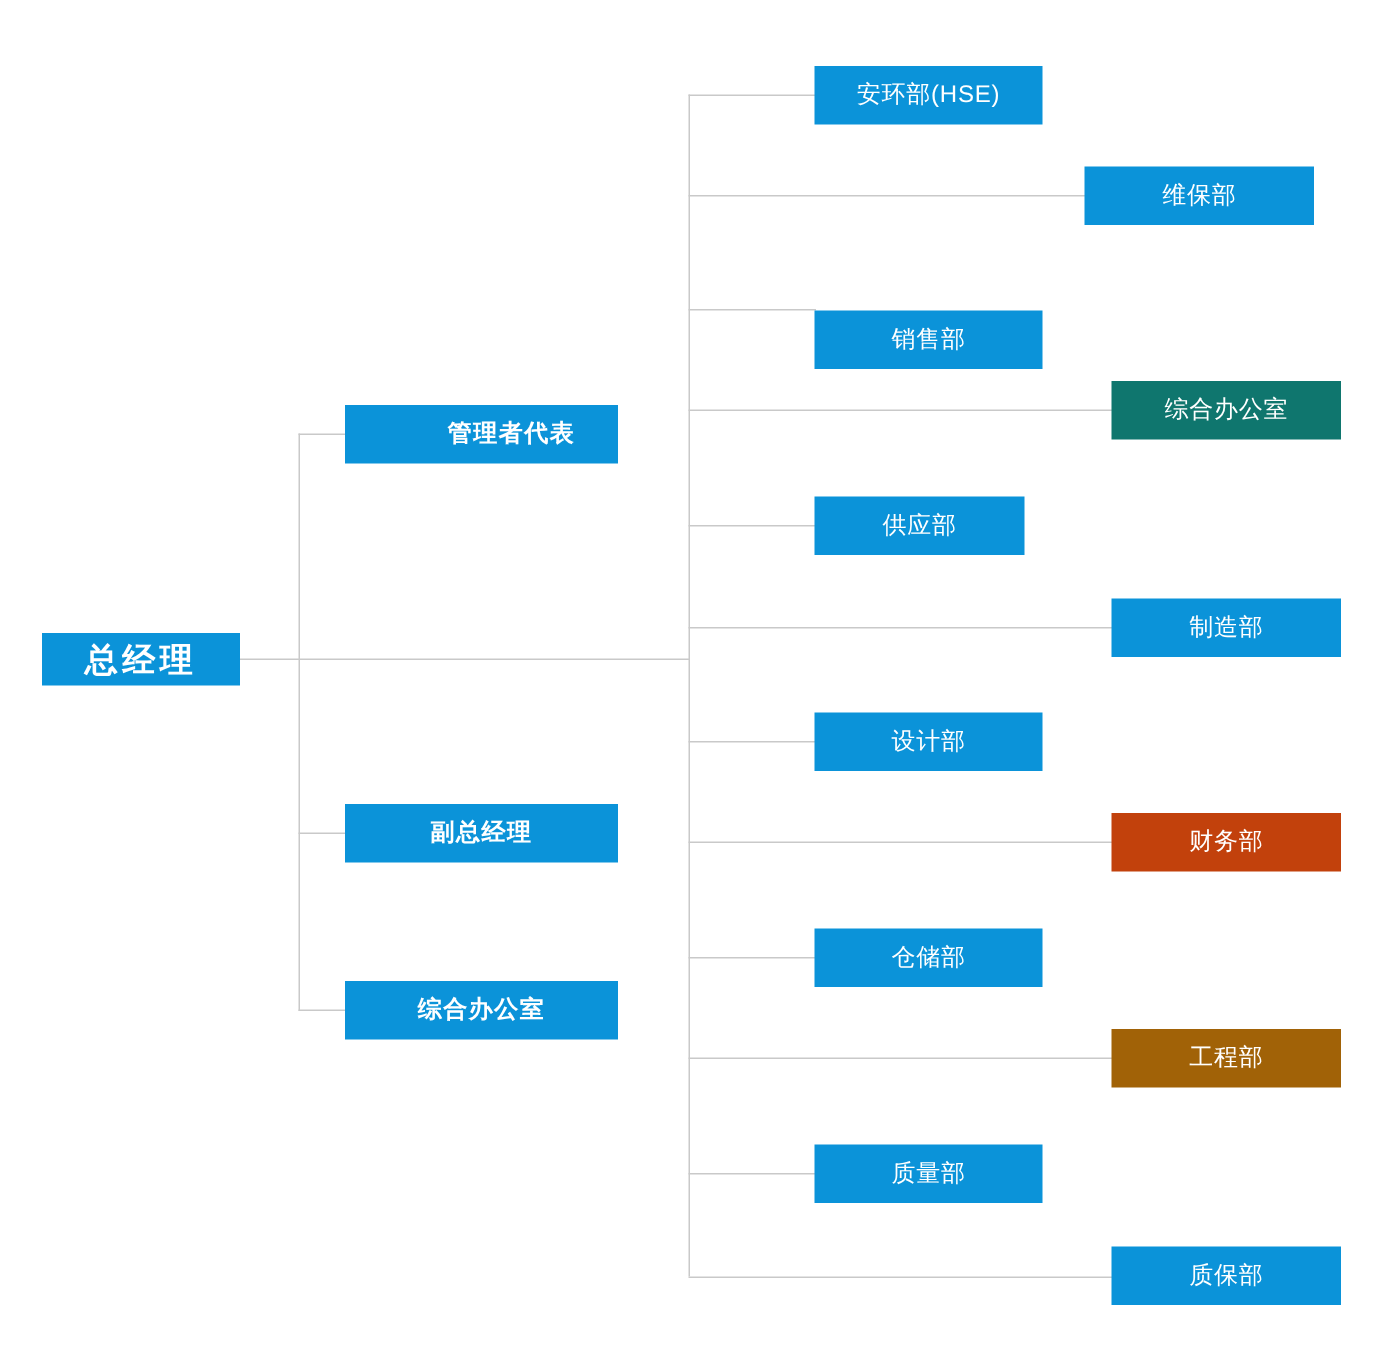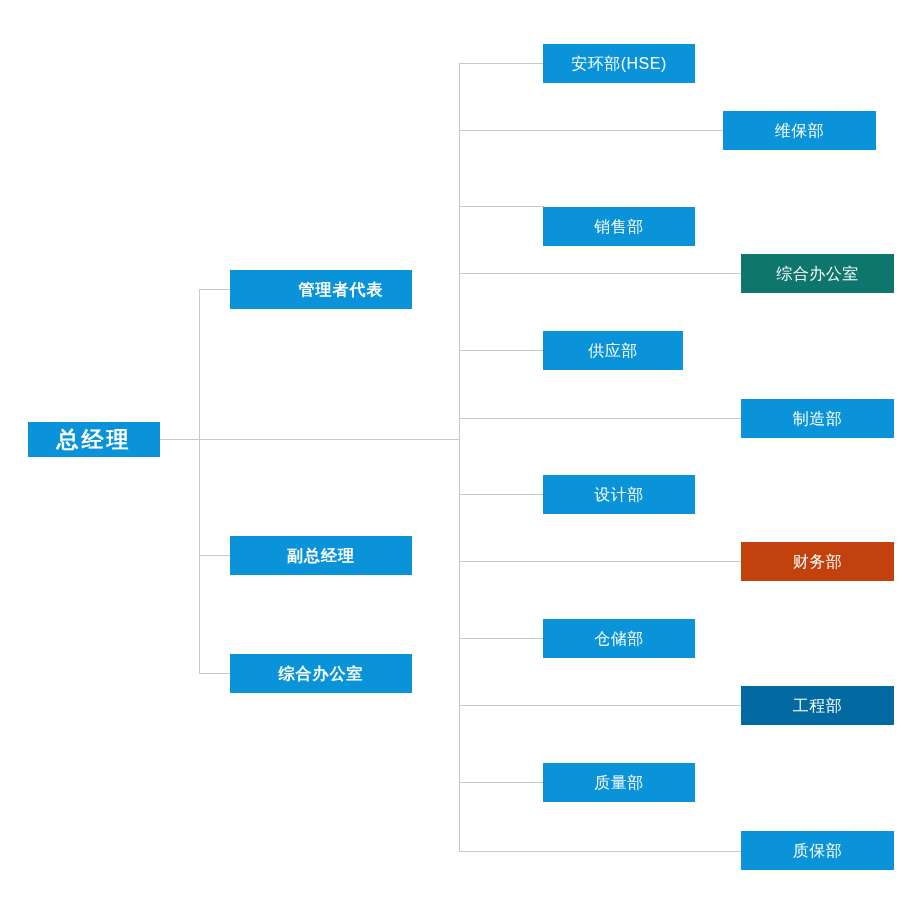--- a/index.html
+++ b/index.html
@@ -82,17 +82,17 @@
       <div class="node level2" style="left: 230px; top: 654px; width: 182px; height: 39px; background: rgb(11, 147, 217); color: rgb(255, 255, 255);">综合办公室</div>
       <div class="node level3" style="left: 543px; top: 44px; width: 152px; height: 39px; background: rgb(11, 147, 217); color: rgb(255, 255, 255);">安环部(HSE)</div>
       <div class="node level3" style="left: 723px; top: 111px; width: 153px; height: 39px; background: rgb(11, 147, 217); color: rgb(255, 255, 255);">维保部</div>
       <div class="node level3" style="left: 543px; top: 187px; width: 152px; height: 39px; background: rgb(11, 147, 217); color: rgb(255, 255, 255); margin-top: 20px;">销售部</div>
       <div class="node level3" style="left: 741px; top: 254px; width: 153px; height: 39px; background: #0f766e; color: rgb(255, 255, 255);">综合办公室</div>
       <div class="node level3" style="left: 543px; top: 331px; width: 140px; height: 39px; background: rgb(11, 147, 217); color: rgb(255, 255, 255);">供应部</div>
       <div class="node level3" style="left: 741px; top: 399px; width: 153px; height: 39px; background: rgb(11, 147, 217); color: rgb(255, 255, 255);">制造部</div>
       <div class="node level3" style="left: 543px; top: 475px; width: 152px; height: 39px; background: rgb(11, 147, 217); color: rgb(255, 255, 255);">设计部</div>
       <div class="node level3" style="left: 741px; top: 542px; width: 153px; height: 39px; background: #c2410c; color: rgb(255, 255, 255);">财务部</div>
       <div class="node level3" style="left: 543px; top: 619px; width: 152px; height: 39px; background: rgb(11, 147, 217); color: rgb(255, 255, 255);">仓储部</div>
-      <div class="node level3" style="left: 741px; top: 686px; width: 153px; height: 39px; background: #0369a1; color: rgb(255, 255, 255);">工程部</div>
+      <div class="node level3" style="left: 741px; top: 686px; width: 153px; height: 39px; background: #a16207; color: rgb(255, 255, 255);">工程部</div>
       <div class="node level3" style="left: 543px; top: 763px; width: 152px; height: 39px; background: rgb(11, 147, 217); color: rgb(255, 255, 255);">质量部</div>
       <div class="node level3" style="left: 741px; top: 831px; width: 153px; height: 39px; background: rgb(11, 147, 217); color: rgb(255, 255, 255);">质保部</div>
     </div>
 </div>
 
 </body></html>

